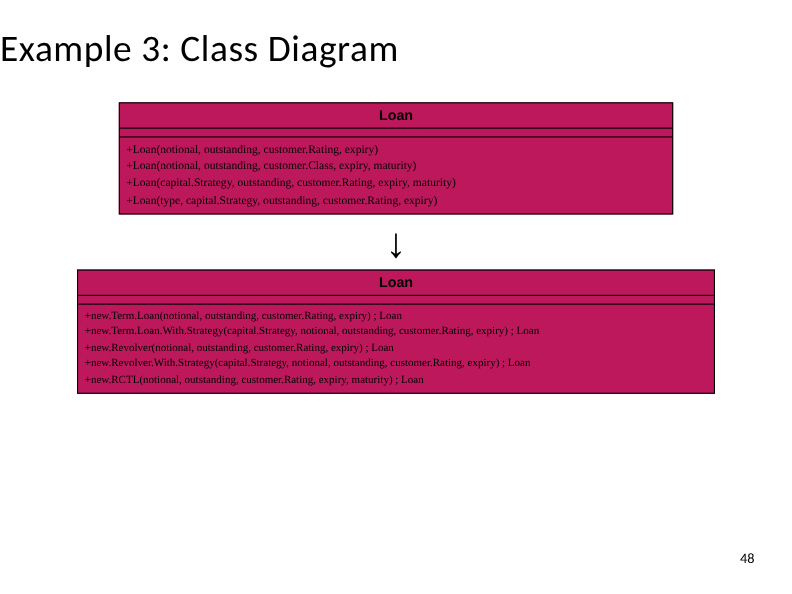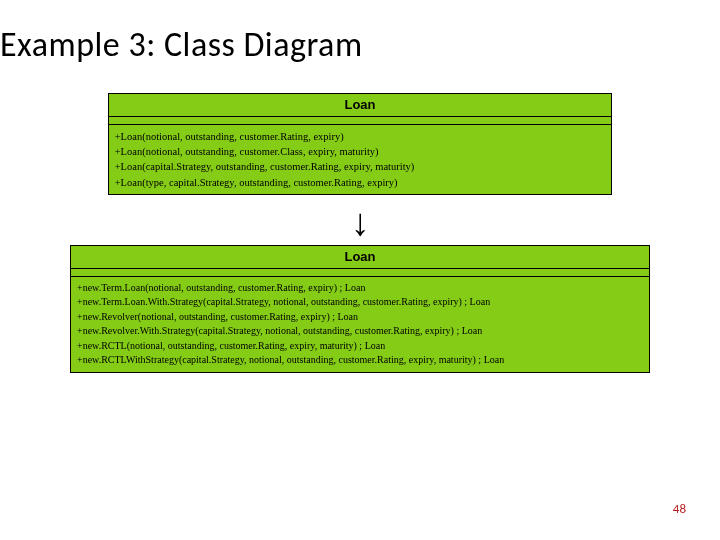--- a/index.html
+++ b/index.html
@@ -20,21 +20,21 @@
     margin-bottom: 28px;
     font-family: Calibri, Arial, sans-serif;
     letter-spacing: 0.5px;
   }
   .content {
     padding: 0 70px;
   }
   .uml-box {
     border: 1px solid #000;
     width: 100%;
-    background: #84cc16;
+    background: #be185d;
   }
   .uml-box.narrow {
     width: 87%;
     margin: 0 auto;
   }
   .uml-header {
     text-align: center;
     font-weight: bold;
     font-size: 13px;
     padding: 3px 0 4px 0;
@@ -63,21 +63,21 @@
     font-size: 38px;
     font-weight: bold;
     line-height: 1;
     margin: 8px 0 4px 0;
   }
   .page-num {
     position: absolute;
     right: 34px;
     bottom: 24px;
     font-size: 13px;
-    color: #b91c1c;
+    color: #000000;
     font-family: Calibri, Arial, sans-serif;
   }
 </style>
 </head>
 <body>
 
 <div class="title">Example 3: Class Diagram</div>
 
 <div class="content">
 
@@ -96,19 +96,18 @@
 
   <div class="uml-box">
     <div class="uml-header">Loan</div>
     <div class="uml-attrs"></div>
     <div class="uml-ops smaller">
       <div class="op">+new.Term.Loan(notional, outstanding, customer.Rating, expiry) ; Loan</div>
       <div class="op">+new.Term.Loan.With.Strategy(capital.Strategy, notional, outstanding, customer.Rating, expiry) ; Loan</div>
       <div class="op">+new.Revolver(notional, outstanding, customer.Rating, expiry) ; Loan</div>
       <div class="op">+new.Revolver.With.Strategy(capital.Strategy, notional, outstanding, customer.Rating, expiry) ; Loan</div>
       <div class="op">+new.RCTL(notional, outstanding, customer.Rating, expiry, maturity) ; Loan</div>
-      <div class="op">+new.RCTLWithStrategy(capital.Strategy, notional, outstanding, customer.Rating, expiry, maturity) ; Loan</div>
     </div>
   </div>
 
 </div>
 
 <div class="page-num">48</div>
 
 </body></html>

